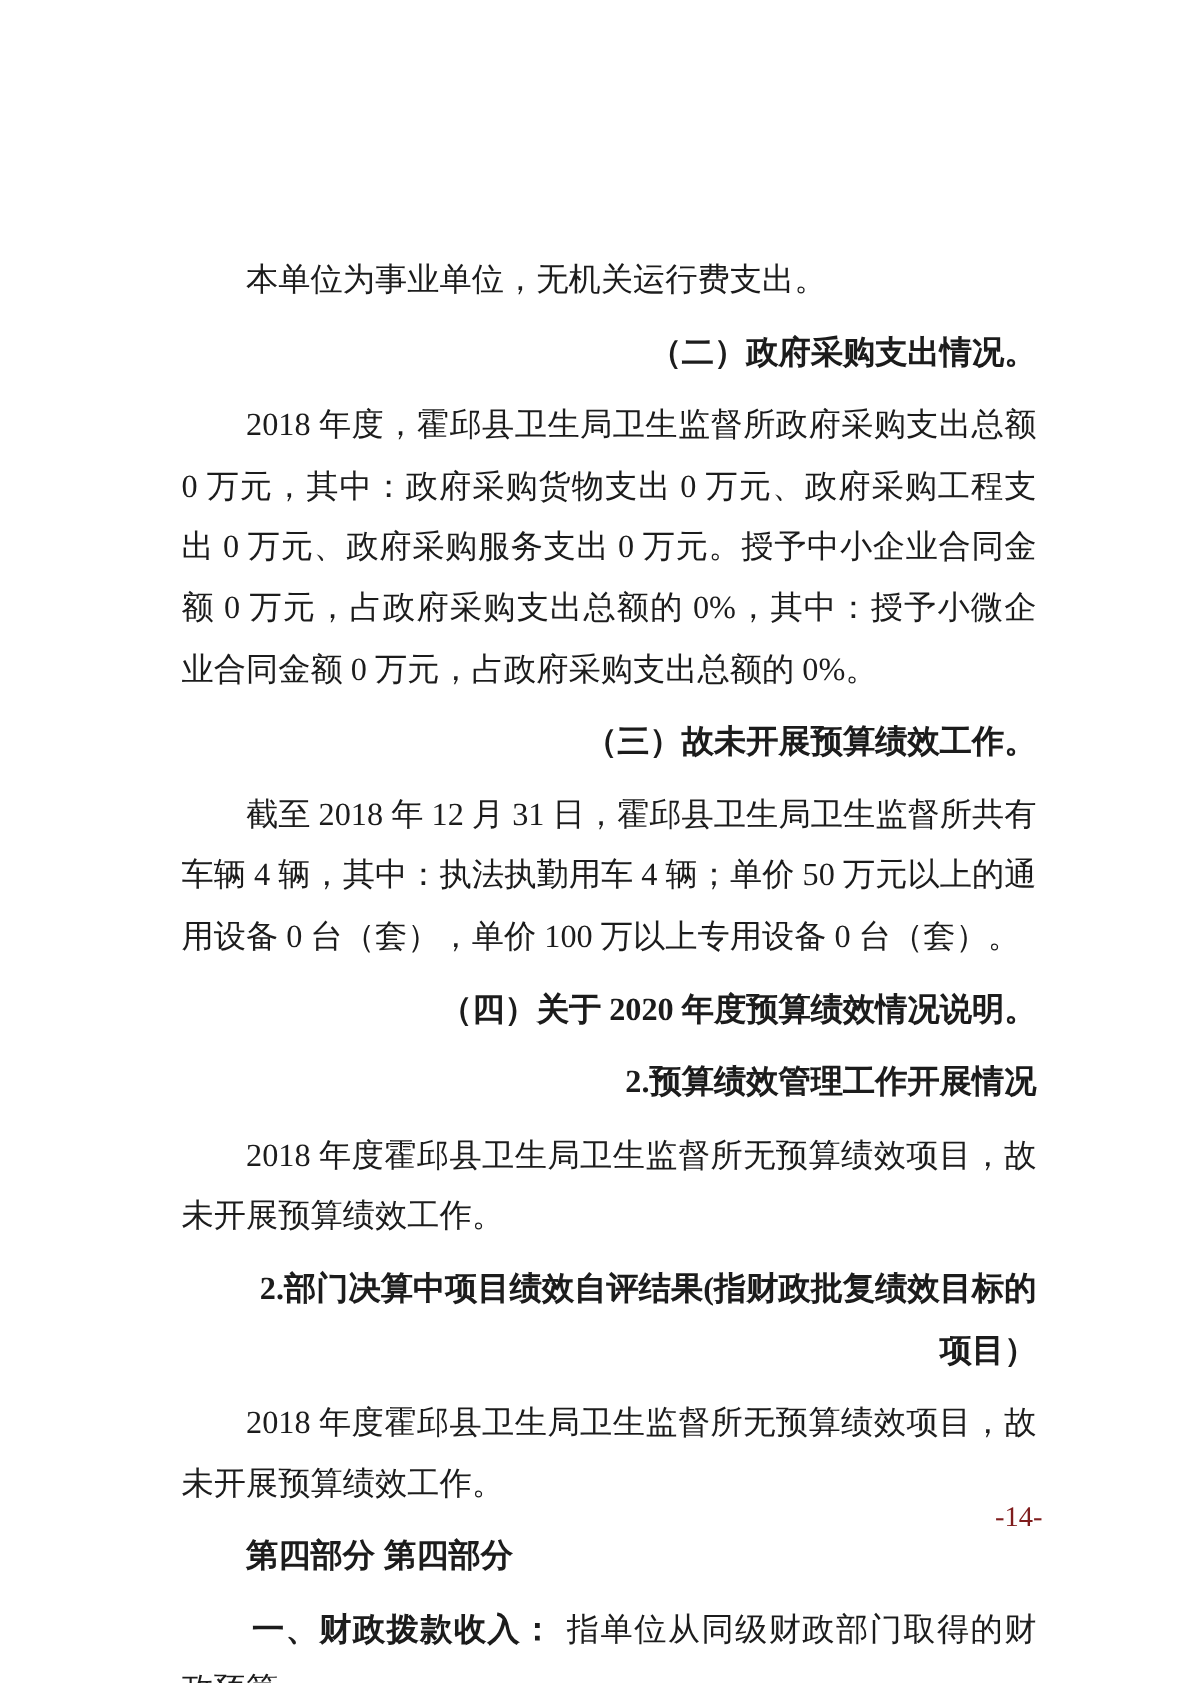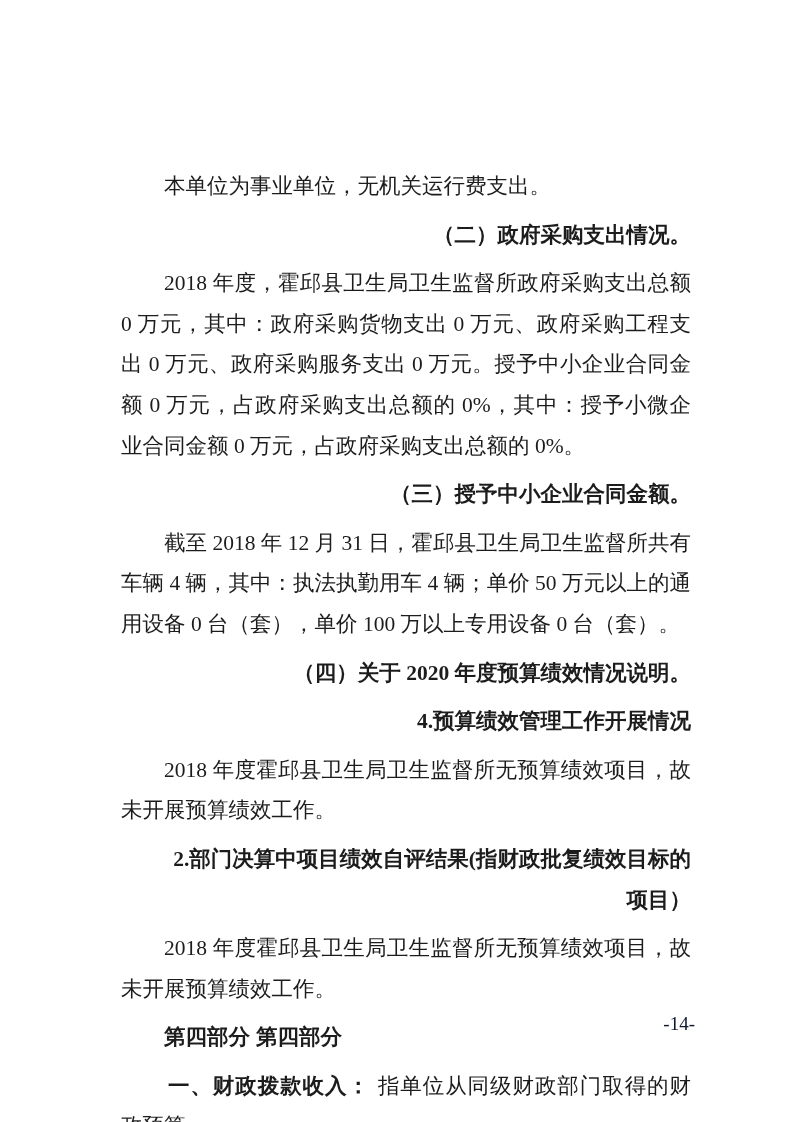--- a/index.html
+++ b/index.html
@@ -44,43 +44,42 @@
     font-weight: bold;
   }
   .page-number {
     position: absolute;
     top: 988px;
     left: 105px;
     width: 586px;
     text-align: right;
     font-size: 19px;
     line-height: 24px;
-    color: #0f172a;
-    margin-top: 12px;
+    color: #7f1d1d;
   }
 </style>
 </head>
 <body>
 
 <div class="page">
   <div class="content">
 
     <p class="para">本单位为事业单位，无机关运行费支出。</p>
 
     <p class="para heading-kai">（二）政府采购支出情况。</p>
 
     <p class="para">2018 年度，霍邱县卫生局卫生监督所政府采购支出总额 0 万元，其中：政府采购货物支出 0 万元、政府采购工程支出 0 万元、政府采购服务支出 0 万元。授予中小企业合同金额 0 万元，占政府采购支出总额的 0%，其中：授予小微企业合同金额 0 万元，占政府采购支出总额的 0%。</p>
 
-    <p class="para heading-kai">（三）授予中小企业合同金额。</p>
+    <p class="para heading-kai">（三）故未开展预算绩效工作。</p>
 
     <p class="para">截至 2018 年 12 月 31 日，霍邱县卫生局卫生监督所共有车辆 4 辆，其中：执法执勤用车 4 辆；单价 50 万元以上的通用设备 0 台（套），单价 100 万以上专用设备 0 台（套）。</p>
 
     <p class="para heading-kai">（四）关于 2020 年度预算绩效情况说明。</p>
 
-    <p class="para heading-kai">4.预算绩效管理工作开展情况</p>
+    <p class="para heading-kai">2.预算绩效管理工作开展情况</p>
 
     <p class="para">2018 年度霍邱县卫生局卫生监督所无预算绩效项目，故未开展预算绩效工作。</p>
 
     <p class="para heading-kai">2.部门决算中项目绩效自评结果(指财政批复绩效目标的项目）</p>
 
     <p class="para">2018 年度霍邱县卫生局卫生监督所无预算绩效项目，故未开展预算绩效工作。</p>
 
     <p class="para heading-sans">第四部分 第四部分</p>
 
     <p class="para">

